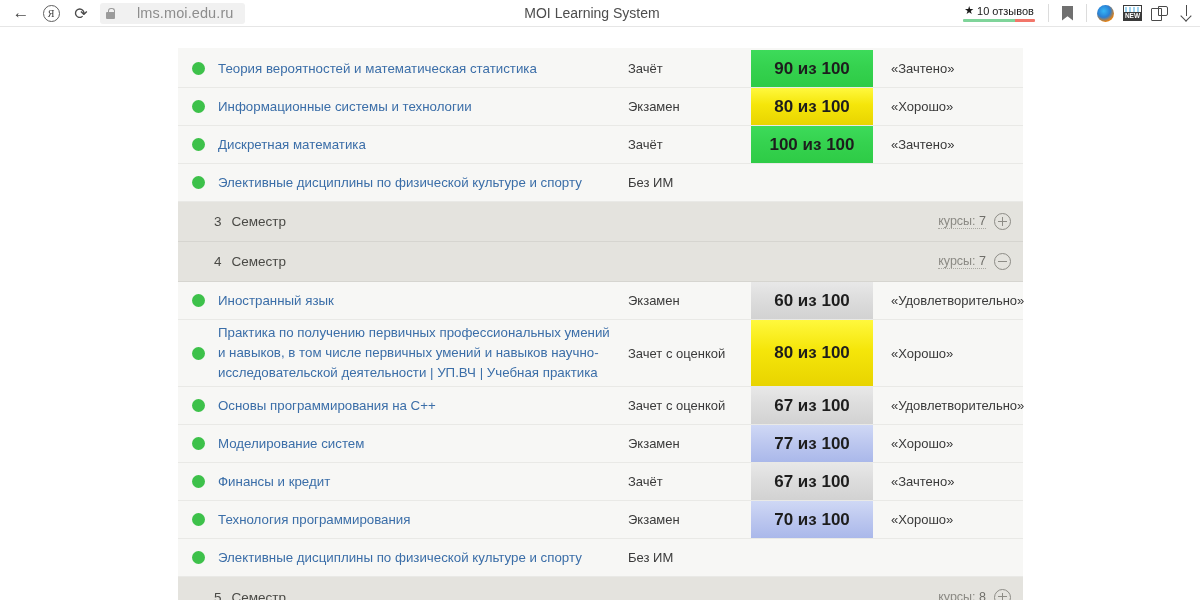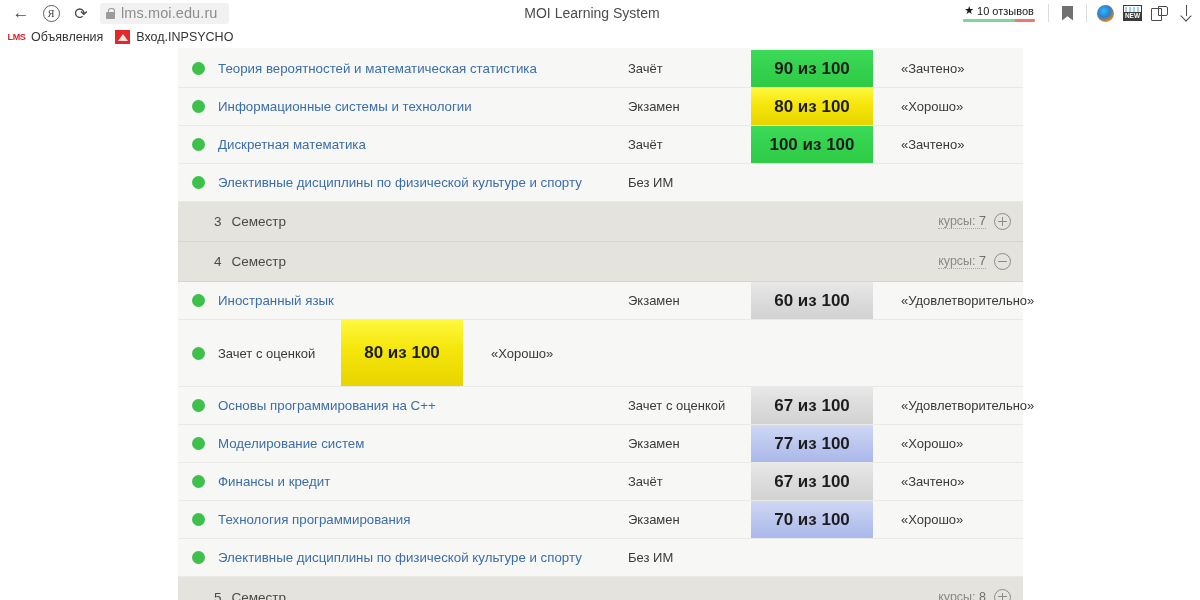--- a/index.html
+++ b/index.html
@@ -38,21 +38,21 @@
     font-size: 10px; color: #3d3d3d;
     font-family: "Liberation Serif", serif;
   }
   .url-pill {
     display: flex; align-items: center;
     height: 21px;
     margin-left: 4px;
     padding: 0 11px 0 6px;
     background: #f1f1f1;
     border-radius: 3px;
-    gap: 6px;
+    gap: 22px;
   }
   .lock-glyph {
     width: 9px; height: 11px;
     position: relative;
     display: inline-block;
   }
   .lock-glyph::before {
     content: "";
     position: absolute;
     left: 0; bottom: 0;
@@ -308,21 +308,21 @@
     background: linear-gradient(to bottom, #fff83d 0%, #f5e60a 45%, #e8d400 100%);
   }
   .score-grey {
     background: linear-gradient(to bottom, #e8e8e8 0%, #dddddd 45%, #d2d2d2 100%);
   }
   .score-blue {
     background: linear-gradient(to bottom, #cfd8f5 0%, #bcc7ef 50%, #aab8ea 100%);
   }
   .cell-mark {
     flex: 1;
-    padding-left: 28px;
+    padding-left: 18px;
     font-size: 13px;
     color: #3a3a3a;
   }
 
   
   .semester-row {
     display: flex;
     align-items: center;
     height: 40px;
     background: #e4e3de;
@@ -419,30 +419,20 @@
       </div>
       <div class="tb-icon">
           <span class="pocket-icon"></span>
         </div>
       <div class="tb-icon">
           <span class="dl-icon"></span>
         </div>
     </div>
   </div>
 
-  <div class="bookmarks-row">
-    <div class="bm-item">
-      <span class="fav-lms">LMS</span>
-      <span class="bm-label">Объявления</span>
-    </div>
-    <div class="bm-item">
-      <span class="fav-inp"></span>
-      <span class="bm-label">Вход.INPSYCHO</span>
-    </div>
-  </div>
   <div class="chrome-shadow"></div>
 </div>
 
 <div class="page-body">
   <div class="content-col" id="gradebook">
     <div class="cut-top"></div>
   <div class="course-row">
         <div class="cell-dot">
           <span class="dot"></span>
         </div>
@@ -500,20 +490,21 @@
         </div>
         <div class="cell-name"><a>Иностранный язык</a></div>
         <div class="cell-type">Экзамен</div>
         <div class="cell-score score-grey">60 из 100</div>
         <div class="cell-mark">«Удовлетворительно»</div>
       </div>
       <div class="course-row tall">
         <div class="cell-dot">
           <span class="dot"></span>
         </div>
+        <div class="cell-name"><a>Практика по получению первичных профессиональных умений и навыков, в том числе первичных умений и навыков научно-исследовательской деятельности | УП.ВЧ | Учебная практика</a></div>
         <div class="cell-type">Зачет с оценкой</div>
         <div class="cell-score score-yellow">80 из 100</div>
         <div class="cell-mark">«Хорошо»</div>
       </div>
       <div class="course-row">
         <div class="cell-dot">
           <span class="dot"></span>
         </div>
         <div class="cell-name"><a>Основы программирования на С++</a></div>
         <div class="cell-type">Зачет с оценкой</div>

